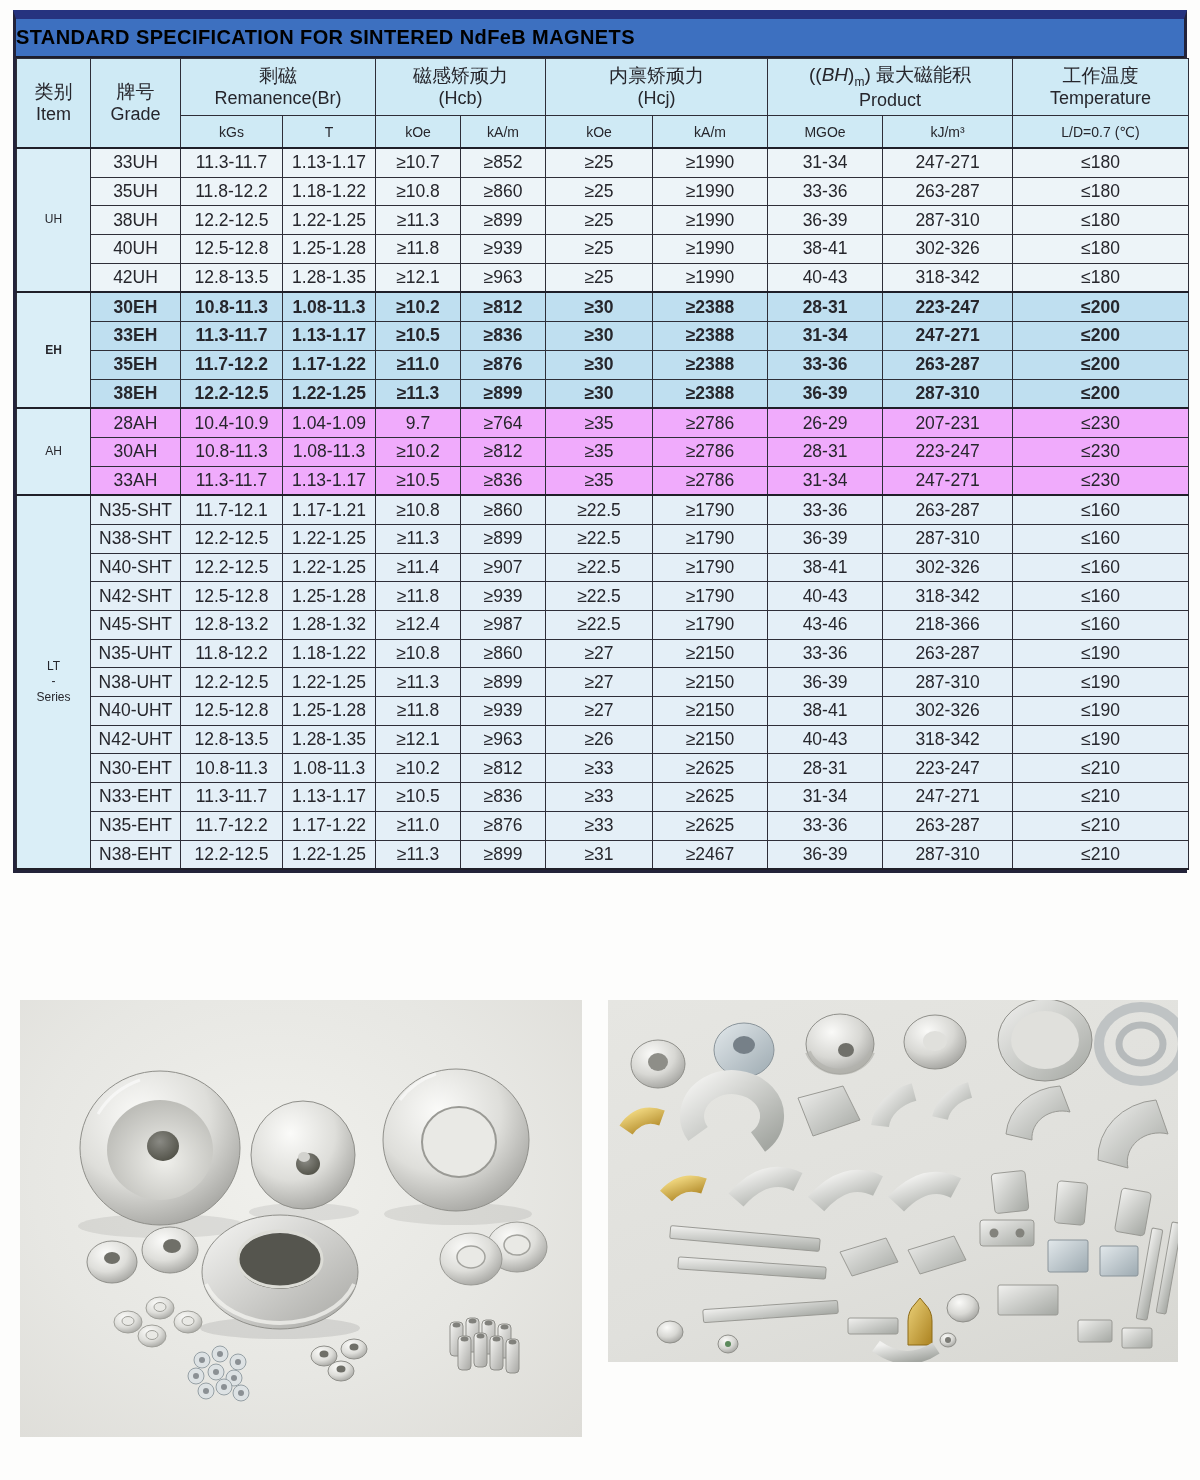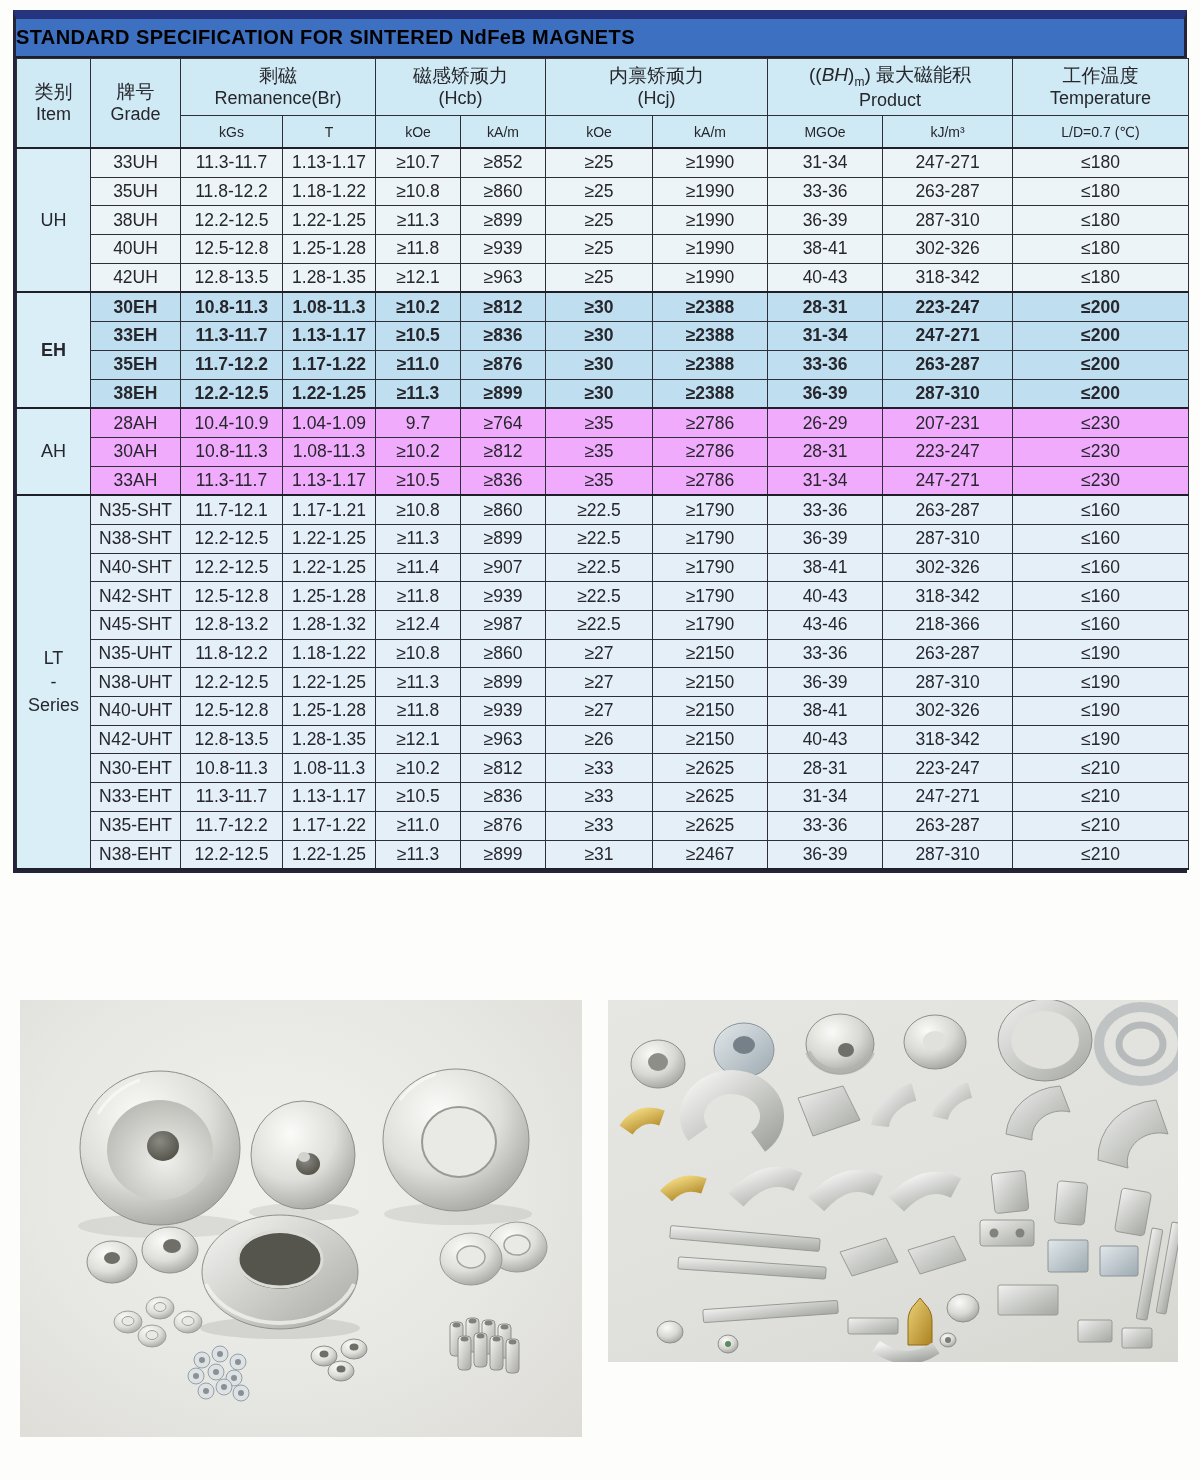--- a/index.html
+++ b/index.html
@@ -29,21 +29,21 @@
   thead tr.h2{border-bottom:2px solid #1f1f29;}
   .zh{font-size:19px;display:block;line-height:1.25;}
   .en{font-size:18px;display:block;line-height:1.2;}
   .sub-m{font-size:12px;vertical-align:sub;}
   .bh{font-style:italic;}
   tbody td{height:27.7px;font-size:17.5px;}
   tr.uh td{background:#edf4f8;}
   tr.eh td{background:#bfdff0;font-weight:bold;}
   tr.ah td{background:#f0abfc;}
   tr.lt td{background:#e4eff7;}
-  td.item-cell{background:#daeef7 !important;font-size:18px;line-height:1.3;}
+  td.item-cell{background:#daeef7 !important;font-size:12px;line-height:1.3;}
   tr.group-start td{border-top:2px solid #1f1f29;margin-left:26px;}
   tbody{border-bottom:2px solid #1f1f29;}
   
   .photo{position:absolute;overflow:hidden;}
   .photo-left{left:20px;top:1000px;width:562px;height:437px;
     background:radial-gradient(ellipse at 45% 40%, #f0f0ec 0%, #e7e7e3 55%, #dddcd7 100%);}
   .photo-right{left:608px;top:1000px;width:570px;height:362px;
     background:linear-gradient(160deg,#e6e6e2 0%, #e0e0dc 60%, #d7d7d2 100%);}
   svg{display:block;}
 </style>

